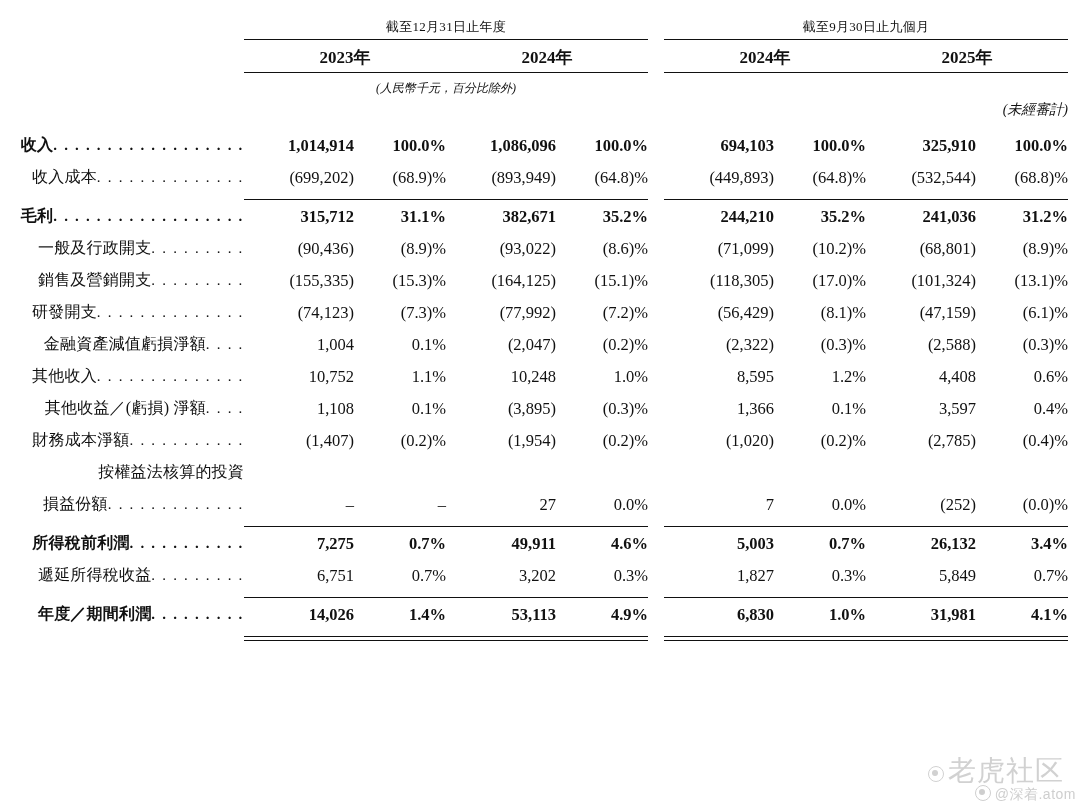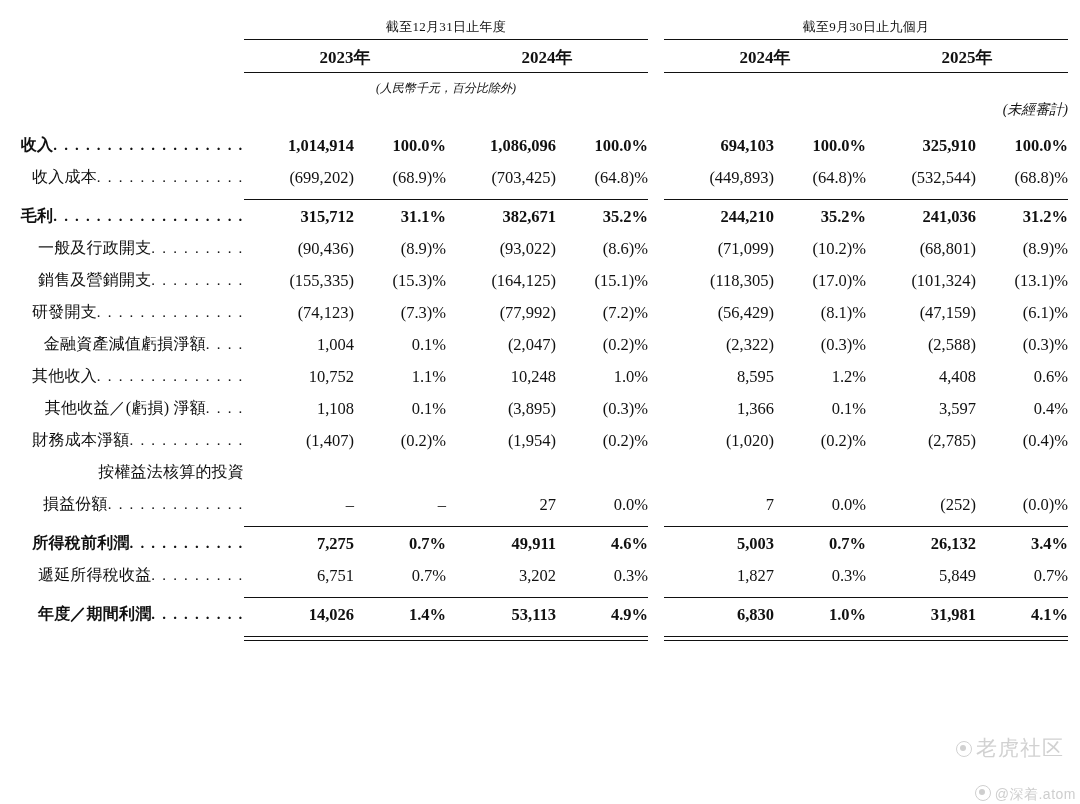--- a/index.html
+++ b/index.html
@@ -126,22 +126,22 @@
   
   .wm {
     position: absolute;
     color: #c9c9c9;
     font-family: "Liberation Sans", sans-serif;
     pointer-events: none;
     white-space: nowrap;
   }
   .wm-main {
     right: 16px;
-    bottom: 60px;
-    font-size: 21px;
+    bottom: 32px;
+    font-size: 28px;
     opacity: 0.85;
     letter-spacing: 1px;
   }
   .wm-sub {
     right: 4px;
     bottom: 18px;
     font-size: 14px;
     opacity: 0.9;
     letter-spacing: 0.5px;
   }
@@ -256,21 +256,21 @@
       <td>325,910</td>
       <td>100.0%</td>
     </tr>
 
     <tr class="data">
       <td class="label">
         <span>收入成本</span><span class="dots">. . . . . . . . . . . . . .</span>
       </td>
       <td>(699,202)</td>
       <td>(68.9)%</td>
-      <td>(703,425)</td>
+      <td>(893,949)</td>
       <td>(64.8)%</td>
       <td></td>
       <td>(449,893)</td>
       <td>(64.8)%</td>
       <td>(532,544)</td>
       <td>(68.8)%</td>
     </tr>
     <tr class="sep">
       <td></td>
       <td class="line">

